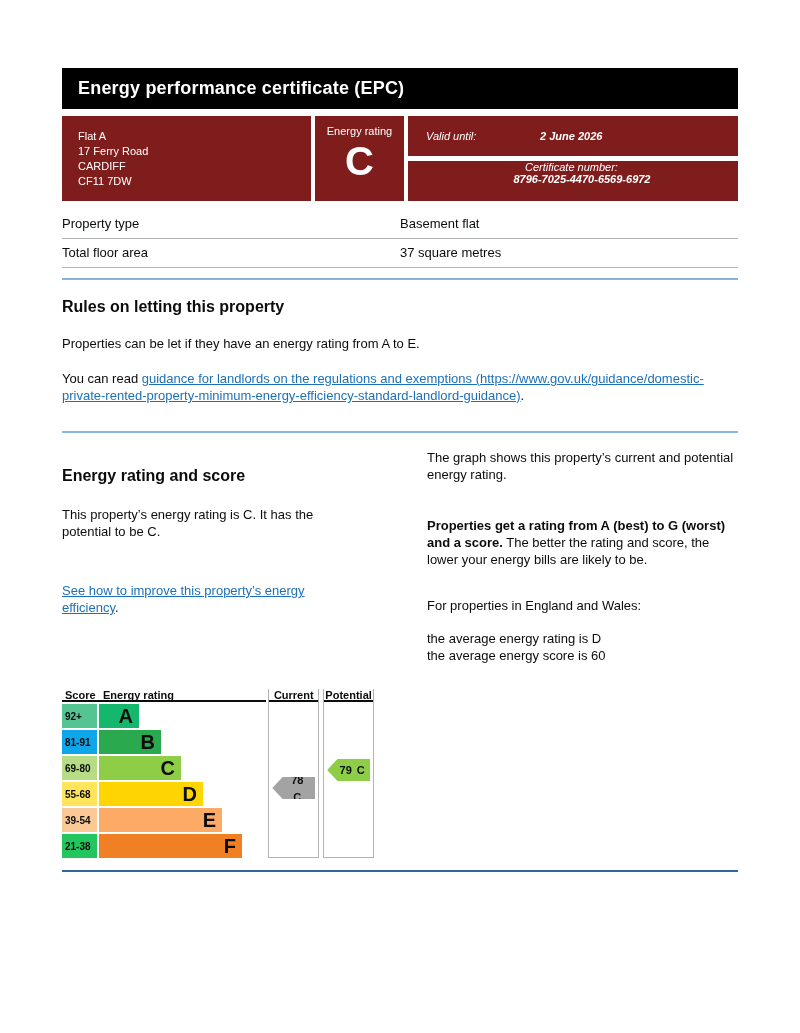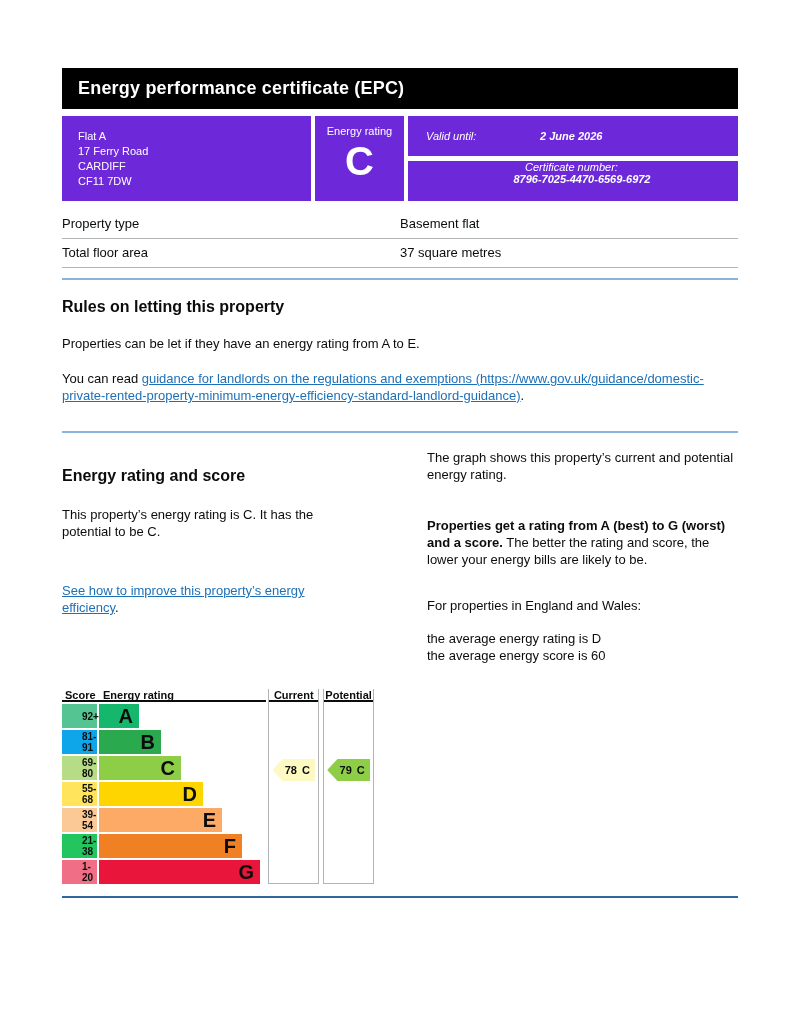--- a/index.html
+++ b/index.html
@@ -8,21 +8,21 @@
   .page { position:relative; width:743px; height:1033px; background:#fff; overflow:hidden; }
   .content { margin:0 62px; width:676px; }
 
   
   .doc-header { margin-top:68px; height:41px; background:#000; color:#fff;
     display:flex; align-items:center; padding-left:16px; }
   .doc-header h1 { font-size:18px; font-weight:bold; letter-spacing:.2px; }
 
   
   .summary { margin-top:7px; display:flex; height:85px; }
-  .sum-cell { background:#6d28d9; color:#fff; }
+  .sum-cell { background:#7f1d1d; color:#fff; }
   .addr { width:249px; padding:13px 16px; font-size:11px; line-height:15px; }
   .rating-cell { width:89px; margin-left:4px; text-align:center; padding-top:9px; }
   .rating-cell .rlabel { font-size:11px; }
   .rating-cell .rletter { font-size:40px; font-weight:bold; line-height:44px; margin-top:2px; }
   .right-col { margin-left:4px; flex:1; display:flex; flex-direction:column;font-style:italic; }
   .kv-row { flex:1; display:flex; align-items:center; padding-left:18px; font-size:11px; }
   .kv-row + .kv-row { margin-top:5px;flex-direction:column; }
   .kv-row .lbl { width:114px; }
   .kv-row .val { font-weight:bold; }
 
@@ -56,21 +56,21 @@
 
   
   .chart { margin-top:25px; display:flex; width:312px; font-size:11px; }
   .bands-col { width:205px; }
   .bands-header { display:flex; height:13px; align-items:flex-start;
     border-bottom:2px solid #0b0c0c; font-weight:bold; }
   .bands-header .score-h { width:37px; padding-left:3px; }
   .bands-header .rating-h { padding-left:4px; }
   .band-row { display:flex; height:24px; margin-top:2px; }
   .score-cell { width:35px; margin-right:2px; display:flex; align-items:center;
-    padding-left:20px; font-weight:bold; font-size:10px; }
+    padding-left:3px; font-weight:bold; font-size:10px; }
   .band-bar { display:flex; align-items:center; justify-content:flex-end;
     padding-right:6px; font-weight:bold; font-size:20px; }
   .col-box { width:51px; margin-left:2px; position:relative;
     border-left:1px solid #b1b4b6; border-right:1px solid #b1b4b6; border-bottom:1px solid #b1b4b6; }
   .col-box.potential { margin-left:4px; }
   .col-head { height:13px; border-bottom:2px solid #0b0c0c; text-align:center; font-weight:bold; }
   .rating-arrow { position:absolute; left:3px; width:43px; height:22px;
     clip-path:polygon(0 50%, 24% 0, 100% 0, 100% 100%, 24% 100%);
     display:flex; align-items:center; justify-content:center; gap:5px;
     font-weight:bold; font-size:11px; color:#0b0c0c; padding-left:7px; }
@@ -166,28 +166,24 @@
           <span class="band-bar" style="background: rgb(255, 213, 0); width: 104px;">D</span>
         </div>
         <div class="band-row">
           <span class="score-cell" style="background: rgb(251, 201, 149);">39-54</span>
           <span class="band-bar" style="background: rgb(252, 170, 101); width: 123px;">E</span>
         </div>
         <div class="band-row">
           <span class="score-cell" style="background: #22c55e;">21-38</span>
           <span class="band-bar" style="background: rgb(239, 128, 35); width: 143px;">F</span>
         </div>
-        <div class="band-row">
-          <span class="score-cell" style="background: rgb(240, 111, 134);">1-20</span>
-          <span class="band-bar" style="background: rgb(233, 21, 59); width: 161px;">G</span>
-        </div>
       </div>
       <div class="col-box current">
         <div class="col-head">Current</div>
-        <div class="rating-arrow" style="background: #fef9c3; top: 70px;">
+        <div class="rating-arrow" style="background: #a3a3a3; top: 88px; flex-direction: column;">
           <span>78</span>
           <span>C</span>
         </div>
       </div>
       <div class="col-box potential">
         <div class="col-head">Potential</div>
         <div class="rating-arrow" style="background: rgb(141, 206, 70); top: 70px;">
           <span>79</span>
           <span>C</span>
         </div>

